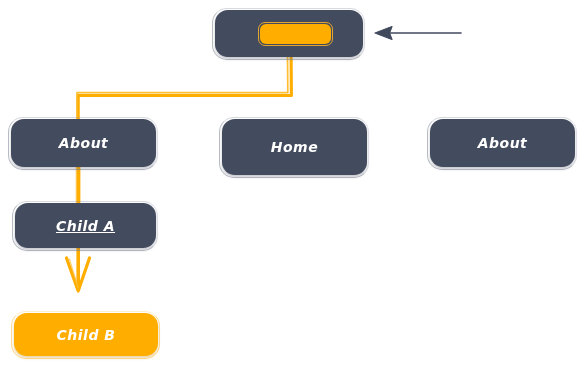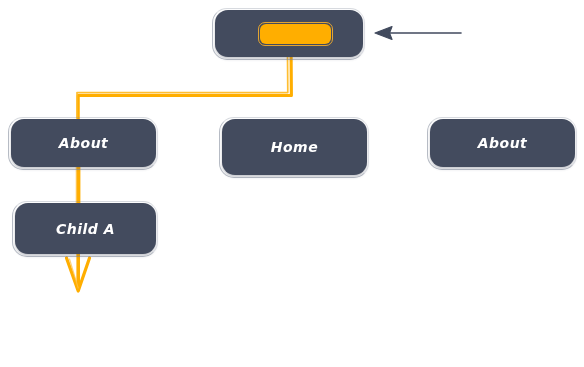--- a/index.html
+++ b/index.html
@@ -112,21 +112,22 @@
   #about-node {
     left: 430px;
     top: 119px;
     width: 145px;
     height: 48px;
   }
   #child-a-node {
     left: 15px;
     top: 203px;
     width: 141px;
-    height: 51px;
+    height: 45px;
+    text-decoration: underline;
   }
   #child-b-node {
     left: 14px;
     top: 313px;
     width: 144px;
     height: 43px;
   }
   #parent-annotation-label {
     position: absolute;
     left: 471px;
@@ -189,15 +190,19 @@
   <div class="node node-dark" id="about-node">
     <span class="sketch-outline"></span>
     <span class="node-label">About</span>
   </div>
 
   <div class="node node-dark" id="child-a-node">
     <span class="sketch-outline"></span>
     <span class="node-label">Child A</span>
   </div>
 
+  <div class="node node-orange" id="child-b-node">
+    <span class="sketch-outline"></span>
+    <span class="node-label">Child B</span>
+  </div>
 
 
 </div>
 
 </body></html>

